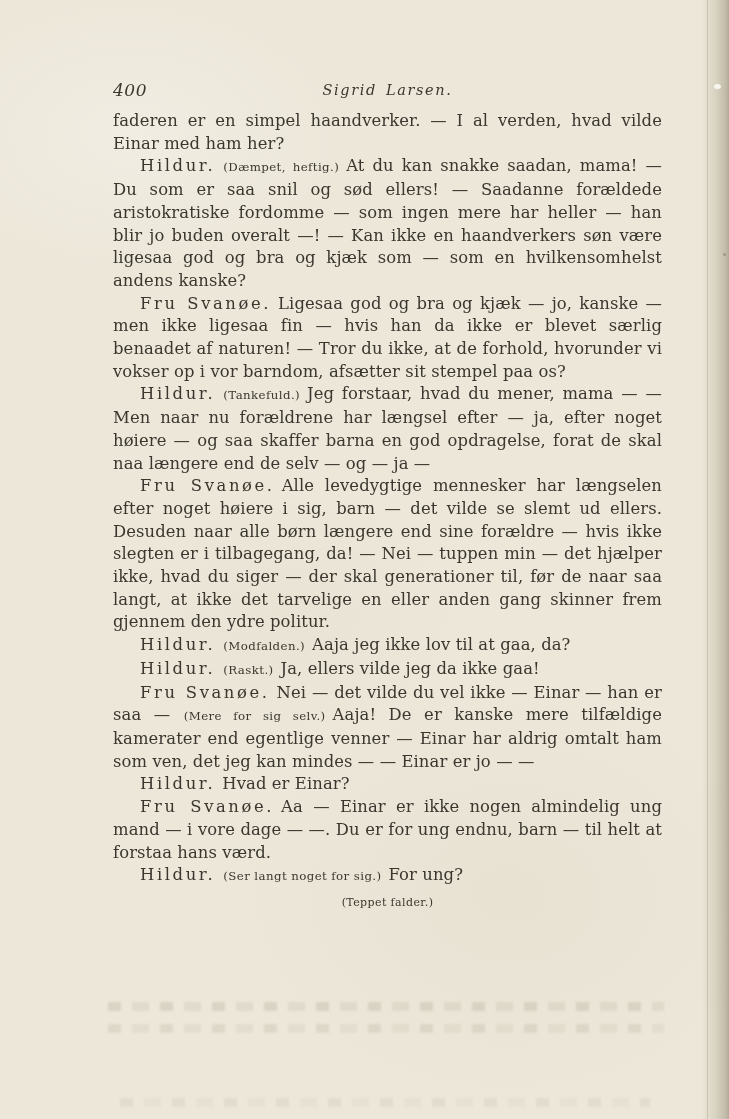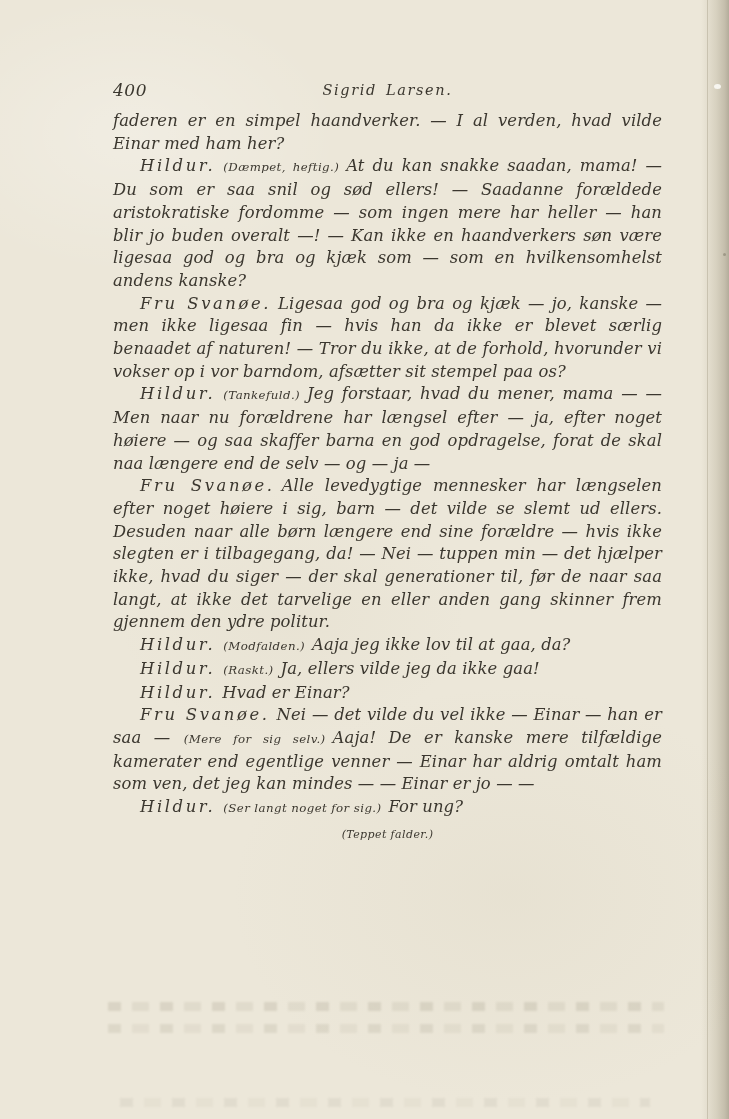--- a/index.html
+++ b/index.html
@@ -52,21 +52,20 @@
     font-size: 14.5px; letter-spacing: 1.6px; word-spacing: 3px;
     white-space: nowrap;
   }
 
   .text-block {
     position: absolute; top: 110px; left: 113px; width: 549px;
     font-size: 16.4px; line-height: 22.7px;
     text-align: justify;
     letter-spacing: 0.1px;
     hyphens: none;
-    font-style: italic;
   }
   .para { text-indent: 27px; margin: 0; }
   .para.no-indent { text-indent: 0; }
   .speaker { letter-spacing: 2.6px; margin-right: 7px; }
   .direction {
     font-size: 11.8px; letter-spacing: 0.4px;
     margin-right: 7px; margin-left: 1px; margin-top: 26px;
   }
   .curtain {
     text-align: center; text-indent: 0;
@@ -101,21 +100,22 @@
 </div>
 
 <div class="text-block">
     <div class="para no-indent"><span class="text">faderen er en simpel haandverker. — I al verden, hvad vilde Einar med ham her?</span></div>
     <div class="para"><span class="speaker">Hildur.</span><span class="direction">(Dæmpet, heftig.)</span><span class="text">At du kan snakke saadan, mama! — Du som er saa snil og sød ellers! — Saadanne forældede aristokratiske fordomme — som ingen mere har heller — han blir jo buden overalt —! — Kan ikke en haandverkers søn være ligesaa god og bra og kjæk som — som en hvilkensomhelst andens kanske?</span></div>
     <div class="para"><span class="speaker">Fru Svanøe.</span><span class="text">Ligesaa god og bra og kjæk — jo, kanske — men ikke ligesaa fin — hvis han da ikke er blevet særlig benaadet af naturen! — Tror du ikke, at de forhold, hvorunder vi vokser op i vor barndom, afsætter sit stempel paa os?</span></div>
     <div class="para"><span class="speaker">Hildur.</span><span class="direction">(Tankefuld.)</span><span class="text">Jeg forstaar, hvad du mener, mama — — Men naar nu forældrene har længsel efter — ja, efter noget høiere — og saa skaffer barna en god opdragelse, forat de skal naa længere end de selv — og — ja —</span></div>
     <div class="para"><span class="speaker">Fru Svanøe.</span><span class="text">Alle levedygtige mennesker har længselen efter noget høiere i sig, barn — det vilde se slemt ud ellers. Desuden naar alle børn længere end sine forældre — hvis ikke slegten er i tilbagegang, da! — Nei — tuppen min — det hjælper ikke, hvad du siger — der skal generationer til, før de naar saa langt, at ikke det tarvelige en eller anden gang skinner frem gjennem den ydre politur.</span></div>
     <div class="para"><span class="speaker">Hildur.</span><span class="direction">(Modfalden.)</span><span class="text">Aaja jeg ikke lov til at gaa, da?</span></div>
     <div class="para"><span class="speaker">Hildur.</span><span class="direction">(Raskt.)</span><span class="text">Ja, ellers vilde jeg da ikke gaa!</span></div>
+    <div class="para"><span class="speaker">Fru Svanøe.</span><span class="text">Nei — det vilde du vel ikke — Einar — han er saa —</span> <span class="direction">(Mere for sig selv.)</span><span class="text">Aaja! De er kanske mere tilfældige kamerater end egentlige venner — Einar har aldrig omtalt ham som ven, det jeg kan mindes — — Einar er jo — —</span></div>
     <div class="para"><span class="speaker">Hildur.</span><span class="text">Hvad er Einar?</span></div>
-    <div class="para"><span class="speaker">Fru Svanøe.</span><span class="text">Nei — det vilde du vel ikke — Einar — han er saa —</span> <span class="direction">(Mere for sig selv.)</span><span class="text">Aaja! De er kanske mere tilfældige kamerater end egentlige venner — Einar har aldrig omtalt ham som ven, det jeg kan mindes — — Einar er jo — —</span></div>
+    <div class="para"><span class="speaker">Fru Svanøe.</span><span class="text">Aa — Einar er ikke nogen almindelig ung mand — i vore dage — —.  Du er for ung endnu, barn — til helt at forstaa hans værd.</span></div>
     <div class="para"><span class="speaker">Hildur.</span><span class="direction">(Ser langt noget for sig.)</span><span class="text">For ung?</span></div>
     <div class="para curtain">(Teppet falder.)</div>
   </div>
 
 <div class="show-through row1"></div>
 <div class="show-through row2"></div>
 <div class="show-through row3"></div>
 
 </body></html>

